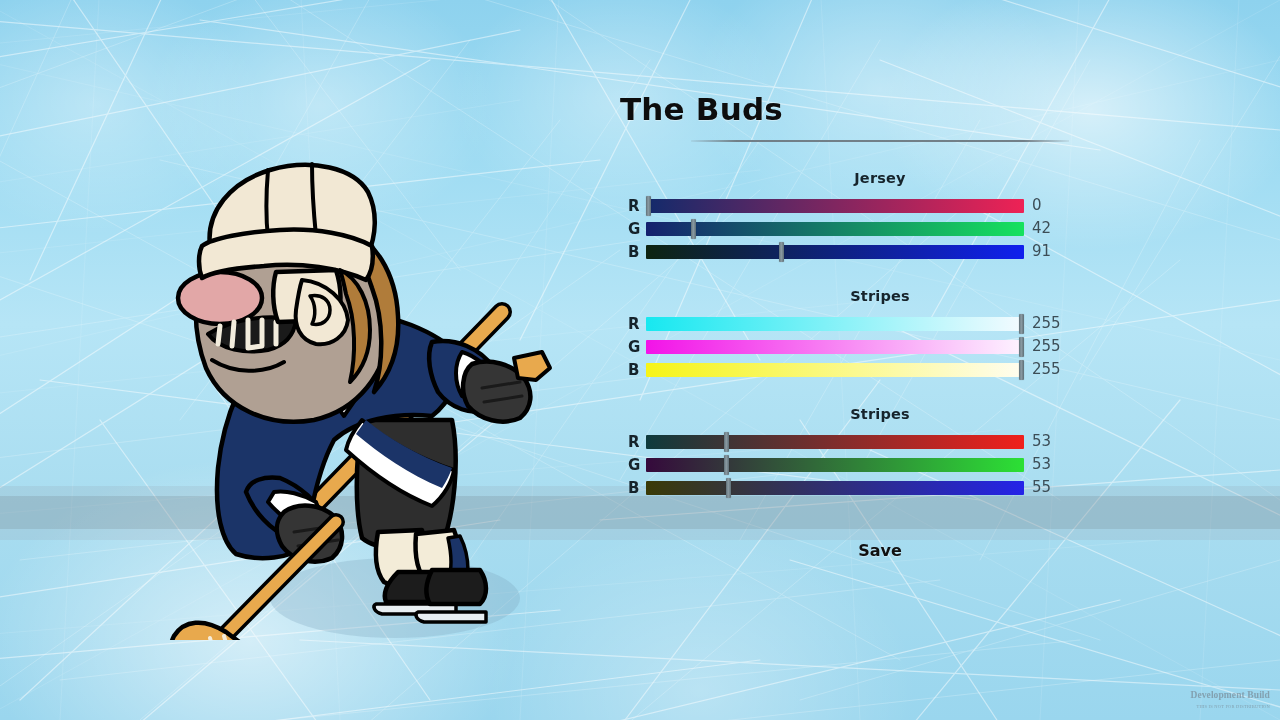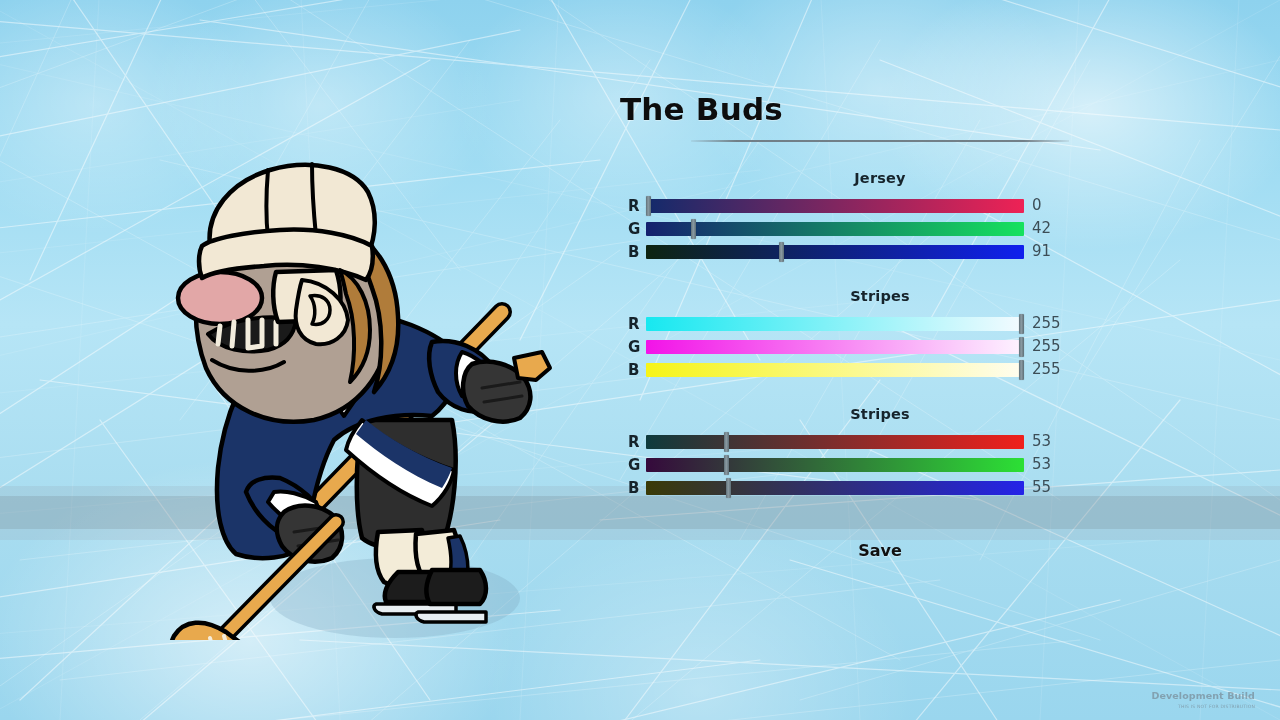--- a/index.html
+++ b/index.html
@@ -89,23 +89,23 @@
 
   #save-button {
     margin-top:42px; width:100%; text-align:center;
     font-size:16px; font-weight:bold; color:#101010;
     line-height:26px; cursor:pointer;
     text-shadow:0 1px 0 rgba(255,255,255,0.3);
   }
 
   
   #watermark {
-    position:absolute; right:25px; bottom:8px;
+    position:absolute; right:10px; bottom:8px;
     font-size:9.5px; font-weight:bold; color:rgba(120,140,152,0.72);
-    line-height:11px; text-align:right; letter-spacing:0.1px;
+    line-height:11px; text-align:right; letter-spacing:0.1px;font-family:Liberation Serif, serif;
   }
   #watermark .sub { font-size:4.5px; font-weight:normal; letter-spacing:0.2px; display:block; }
 </style>
 </head>
 <body>
 
 <div id="stage">
 
   <svg id="scratches" viewBox="0 0 1280 720" preserveAspectRatio="none">
     <g stroke="#ffffff" fill="none" stroke-linecap="round">

